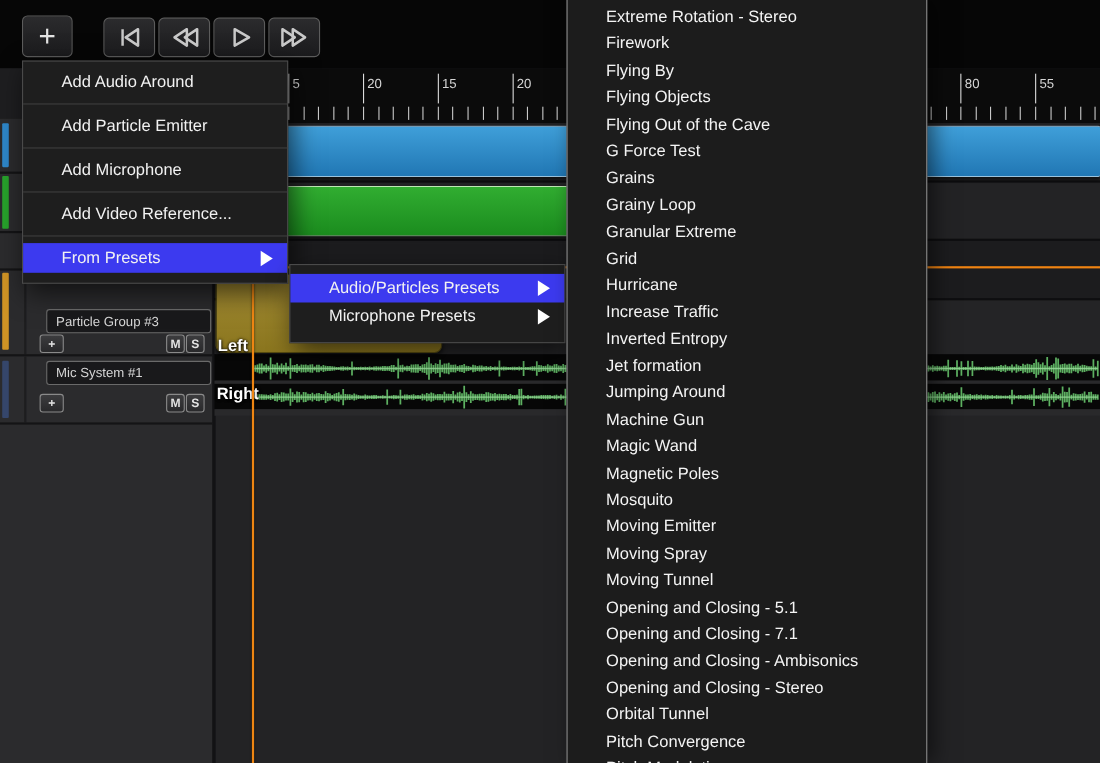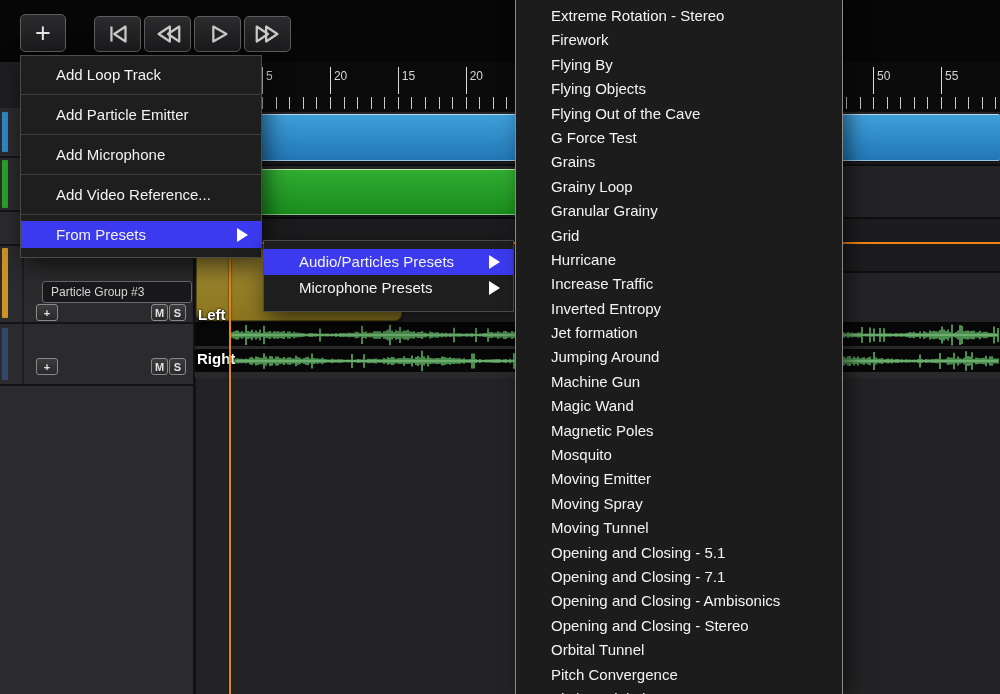--- a/index.html
+++ b/index.html
@@ -161,20 +161,21 @@
   <div class="abs inner-col" style="left:22px;top:246px;height:76px;"></div>
   <div class="abs name-box" style="left:42px;top:281px;">Particle Group #3</div>
   <div class="abs mini-btn" style="left:36px;top:304px;width:22px;">+</div>
   <div class="abs mini-btn" style="left:151px;top:304px;width:17px;">M</div>
   <div class="abs mini-btn" style="left:169px;top:304px;width:17px;">S</div>
 
   <div class="abs hp-row-sep" style="top:322px;"></div>
 
   <div class="abs track-tab" style="left:2px;top:328px;height:52px;background:#35466b;"></div>
   <div class="abs inner-col" style="left:22px;top:324px;height:60px;"></div>
+  <div class="abs name-box" style="left:42px;top:328px;">Mic System #1</div>
   <div class="abs mini-btn" style="left:36px;top:358px;width:22px;">+</div>
   <div class="abs mini-btn" style="left:151px;top:358px;width:17px;">M</div>
   <div class="abs mini-btn" style="left:169px;top:358px;width:17px;">S</div>
 
   <div class="abs hp-row-sep" style="top:384px;"></div>
   <div class="abs hp-border"></div>
 
   <div class="abs ruler" id="ruler">
       <div class="minor" style="left: 12.7px;"></div>
       <div class="minor" style="left: 26.3px;"></div>
@@ -238,21 +239,21 @@
       <div class="minor" style="left: 596.6px;"></div>
       <div class="minor" style="left: 610.2px;"></div>
       <div class="major" style="left: 610.2px;"></div>
       <div class="rlabel" style="left: 614.2px;">45</div>
       <div class="minor" style="left: 623.8px;"></div>
       <div class="minor" style="left: 637.4px;"></div>
       <div class="minor" style="left: 650.9px;"></div>
       <div class="minor" style="left: 664.5px;"></div>
       <div class="minor" style="left: 678.1px;"></div>
       <div class="major" style="left: 678.1px;"></div>
-      <div class="rlabel" style="left: 682.1px;">50</div>
+      <div class="rlabel" style="left: 682.1px;">80</div>
       <div class="minor" style="left: 691.7px;"></div>
       <div class="minor" style="left: 705.3px;"></div>
       <div class="minor" style="left: 718.8px;"></div>
       <div class="minor" style="left: 732.4px;"></div>
       <div class="minor" style="left: 746px;"></div>
       <div class="major" style="left: 746px;"></div>
       <div class="rlabel" style="left: 750px;">55</div>
       <div class="minor" style="left: 759.6px;"></div>
       <div class="minor" style="left: 773.2px;"></div>
       <div class="minor" style="left: 786.7px;"></div>
@@ -283,21 +284,21 @@
       <path d="M34 36.9L34 41.1M36 37.4L36 40.6M38 36.3L38 41.7M40 36.5L40 41.5M42 36.5L42 41.5M44 36.7L44 41.3M46 36.7L46 41.3M48 37.0L48 41.0M50 36.4L50 41.6M52 37.0L52 41.0M54 35.4L54 42.6M56 35.0L56 43.0M58 36.4L58 41.6M60 34.5L60 43.5M62 34.9L62 43.1M64 35.8L64 42.2M66 35.8L66 42.2M68 31.2L68 46.8M70 34.5L70 43.5M72 36.4L72 41.6M74 34.0L74 44.0M76 34.3L76 43.7M78 36.6L78 41.4M80 34.4L80 43.6M82 34.5L82 43.5M84 35.9L84 42.1M86 36.2L86 41.8M88 35.1L88 42.9M90 36.5L90 41.5M92 35.4L92 42.6M94 35.3L94 42.7M96 36.2L96 41.8M98 36.4L98 41.6M100 33.7L100 44.3M102 35.2L102 42.8M104 35.8L104 42.2M106 37.0L106 41.0M108 36.0L108 42.0M110 35.3L110 42.7M112 34.7L112 43.3M114 36.6L114 41.4M116 31.6L116 46.4M118 36.1L118 41.9M120 36.5L120 41.5M122 36.3L122 41.7M124 36.9L124 41.1M126 35.8L126 42.2M128 36.7L128 41.3M130 37.2L130 40.8M132 37.6L132 40.4M134 37.6L134 40.4M136 36.7L136 41.3M138 37.3L138 40.7M140 37.5L140 40.5M142 37.3L142 40.7M144 37.2L144 40.8M146 37.2L146 40.8M148 37.8L148 40.2M150 37.8L150 40.2M152 37.4L152 40.6M154 37.7L154 40.3M156 32.1L156 45.9M158 37.7L158 40.3M160 37.5L160 40.5M162 37.1L162 40.9M164 37.3L164 40.7M166 37.5L166 40.5M168 32.3L168 45.7M170 37.5L170 40.5M172 36.7L172 41.3M174 36.7L174 41.3M176 37.0L176 41.0M178 36.8L178 41.2M180 36.5L180 41.5M182 37.3L182 40.7M184 37.2L184 40.8M186 37.3L186 40.7M188 35.9L188 42.1M190 36.7L190 41.3M192 35.2L192 42.8M194 35.9L194 42.1M196 34.8L196 43.2M198 35.6L198 42.4M200 36.7L200 41.3M202 36.2L202 41.8M204 36.1L204 41.9M206 36.3L206 41.7M208 34.2L208 43.8M210 35.9L210 42.1M212 36.0L212 42.0M214 36.2L214 41.8M216 33.5L216 44.5M218 36.7L218 41.3M220 34.9L220 43.1M222 34.1L222 43.9M224 35.4L224 42.6M226 28.7L226 49.3M228 34.5L228 43.5M230 36.3L230 41.7M232 33.6L232 44.4M234 35.7L234 42.3M236 36.3L236 41.7M238 36.4L238 41.6M240 36.0L240 42.0M242 36.0L242 42.0M244 36.2L244 41.8M246 34.6L246 43.4M248 34.7L248 43.3M250 35.6L250 42.4M252 35.9L252 42.1M254 35.3L254 42.7M256 36.3L256 41.7M258 35.9L258 42.1M260 36.4L260 41.6M262 36.2L262 41.8M264 36.2L264 41.8M266 37.1L266 40.9M268 36.2L268 41.8M270 37.2L270 40.8M272 37.2L272 40.8M274 36.9L274 41.1M276 31.6L276 46.4M278 31.5L278 46.5M280 37.1L280 40.9M282 37.8L282 40.2M284 37.0L284 41.0M286 37.7L286 40.3M288 37.7L288 40.3M290 37.5L290 40.5M292 37.6L292 40.4M294 37.5L294 40.5M296 37.2L296 40.8M298 37.2L298 40.8M300 37.1L300 40.9M302 37.1L302 40.9M304 37.2L304 40.8M306 37.8L306 40.2M308 37.3L308 40.7M310 36.9L310 41.1M312 37.7L312 40.3M314 36.7L314 41.3M316 37.5L316 40.5M318 31.3L318 46.7M320 37.2L320 40.8M322 37.3L322 40.7M324 37.3L324 40.7M326 35.7L326 42.3M328 36.6L328 41.4M330 37.3L330 40.7M332 37.3L332 40.7M334 35.7L334 42.3M336 35.9L336 42.1M338 35.2L338 42.8M340 36.1L340 41.9M342 37.1L342 40.9M344 36.3L344 41.7M346 34.2L346 43.8M348 36.9L348 41.1M350 28.9L350 49.1M352 34.5L352 43.5M354 34.3L354 43.7M356 34.6L356 43.4M358 34.7L358 43.3M360 35.0L360 43.0M362 33.8L362 44.2M364 34.4L364 43.6M366 34.6L366 43.4M368 36.0L368 42.0M370 35.2L370 42.8M372 36.1L372 41.9M374 34.2L374 43.8M376 36.3L376 41.7M378 35.3L378 42.7M380 31.7L380 46.3M382 36.7L382 41.3M384 34.4L384 43.6M386 37.0L386 41.0M388 31.6L388 46.4M390 37.1L390 40.9M392 30.6L392 47.4M394 36.0L394 42.0M396 35.3L396 42.7M398 36.8L398 41.2M400 35.9L400 42.1M402 36.2L402 41.8M404 36.1L404 41.9M406 36.8L406 41.2M408 37.1L408 40.9M410 36.8L410 41.2M412 36.6L412 41.4M414 37.2L414 40.8M416 37.6L416 40.4M418 36.8L418 41.2M420 37.4L420 40.6M422 36.9L422 41.1M424 37.7L424 40.3M426 37.0L426 41.0M428 37.1L428 40.9M430 37.2L430 40.8M432 37.8L432 40.2M434 37.5L434 40.5M436 37.5L436 40.5M438 37.8L438 40.2M440 37.8L440 40.2M442 37.6L442 40.4M444 31.6L444 46.4M446 37.1L446 40.9M448 32.2L448 45.8M450 37.3L450 40.7M452 37.5L452 40.5M454 36.8L454 41.2M456 36.4L456 41.6M458 36.3L458 41.7M460 36.5L460 41.5M462 36.8L462 41.2M464 36.7L464 41.3M466 36.5L466 41.5M468 35.4L468 42.6M470 37.2L470 40.8M472 36.8L472 41.2M474 35.5L474 42.5M476 35.5L476 42.5M478 36.0L478 42.0M480 37.0L480 41.0M482 36.6L482 41.4M484 36.8L484 41.2M486 30.9L486 47.1M488 35.6L488 42.4M490 35.0L490 43.0M492 35.8L492 42.2M494 35.1L494 42.9M496 36.8L496 41.2M498 36.2L498 41.8M500 35.6L500 42.4M502 35.3L502 42.7M504 34.7L504 43.3M506 33.9L506 44.1M508 36.4L508 41.6M510 34.9L510 43.1M512 35.7L512 42.3M514 35.9L514 42.1M516 34.8L516 43.2M518 34.0L518 44.0M520 35.5L520 42.5M522 36.4L522 41.6M524 35.1L524 42.9M526 35.7L526 42.3M528 35.8L528 42.2M530 35.2L530 42.8M532 36.3L532 41.7M534 36.8L534 41.2M536 36.4L536 41.6M538 36.7L538 41.3M540 35.7L540 42.3M542 35.6L542 42.4M544 36.9L544 41.1M546 36.3L546 41.7M548 37.2L548 40.8M550 36.1L550 41.9M552 37.6L552 40.4M554 37.1L554 40.9M556 36.8L556 41.2M558 32.3L558 45.7M560 36.8L560 41.2M562 37.2L562 40.8M564 37.0L564 41.0M566 37.4L566 40.6M568 37.2L568 40.8M570 37.7L570 40.3M572 37.2L572 40.8M574 32.1L574 45.9M576 37.4L576 40.6M578 37.6L578 40.4M580 37.1L580 40.9M582 37.8L582 40.2M584 37.7L584 40.3M586 37.1L586 40.9M588 37.4L588 40.6M590 37.6L590 40.4M592 32.3L592 45.7M594 36.8L594 41.2M596 37.1L596 40.9M598 36.2L598 41.8M600 37.2L600 40.8M602 37.2L602 40.8M604 36.6L604 41.4M606 36.5L606 41.5M608 32.0L608 46.0M610 37.2L610 40.8M612 36.0L612 42.0M614 35.8L614 42.2M616 36.0L616 42.0M618 37.1L618 40.9M620 30.6L620 47.4M622 35.3L622 42.7M624 35.0L624 43.0M626 35.7L626 42.3M628 36.8L628 41.2M630 34.9L630 43.1M632 34.3L632 43.7M634 35.0L634 43.0M636 33.8L636 44.2M638 36.1L638 41.9M640 36.3L640 41.7M642 36.7L642 41.3M644 33.4L644 44.6M646 36.9L646 41.1M648 34.6L648 43.4M650 35.8L650 42.2M652 34.3L652 43.7M654 33.9L654 44.1M656 36.2L656 41.8M658 34.6L658 43.4M660 35.9L660 42.1M662 34.4L662 43.6M664 36.6L664 41.4M666 35.7L666 42.3M668 35.3L668 42.7M670 36.6L670 41.4M672 35.5L672 42.5M674 34.8L674 43.2M676 37.0L676 41.0M678 30.1L678 47.9M680 35.6L680 42.4M682 36.7L682 41.3M684 36.6L684 41.4M686 36.1L686 41.9M688 37.2L688 40.8M690 36.9L690 41.1M692 36.5L692 41.5M694 37.1L694 40.9M696 36.6L696 41.4M698 37.4L698 40.6M700 36.9L700 41.1M702 37.1L702 40.9M704 37.6L704 40.4M706 37.2L706 40.8M708 37.7L708 40.3M710 37.2L710 40.8M712 37.5L712 40.5M714 37.6L714 40.4M716 37.7L716 40.3M718 37.5L718 40.5M720 37.8L720 40.2M722 37.0L722 41.0M724 32.4L724 45.6M726 36.9L726 41.1M728 37.7L728 40.3M730 37.0L730 41.0M732 37.2L732 40.8M734 37.5L734 40.5M736 37.0L736 41.0M738 37.0L738 41.0M740 36.7L740 41.3M742 36.7L742 41.3M744 30.9L744 47.1M746 37.3L746 40.7M748 37.3L748 40.7M750 36.7L750 41.3M752 35.1L752 42.9M754 35.4L754 42.6M756 35.7L756 42.3M758 30.7L758 47.3M760 36.5L760 41.5M762 34.4L762 43.6M764 36.2L764 41.8M766 37.0L766 41.0M768 35.8L768 42.2M770 29.3L770 48.7M772 34.1L772 43.9M774 34.4L774 43.6M776 30.2L776 47.8M778 36.9L778 41.1M780 35.6L780 42.4M782 35.9L782 42.1M784 36.3L784 41.7M786 36.1L786 41.9M788 35.8L788 42.2M790 33.8L790 44.2M792 36.8L792 41.2M794 34.4L794 43.6M796 34.2L796 43.8M798 36.5L798 41.5M800 36.5L800 41.5M802 36.6L802 41.4" stroke="#62b966" stroke-width="1.6" fill="none" opacity="0.95"></path>
       <path d="M34 39 L802 39" stroke="#93d695" stroke-width="1.2" opacity="0.9"></path>
     </svg>
 
   <div class="abs chan-label" style="left:198px;top:306px;">Left</div>
   <div class="abs chan-label" style="left:197px;top:350px;">Right</div>
 
   <div class="abs playhead"></div>
 
   <div class="abs menu main-menu" id="main-menu">
-      <div class="menu-item"><span>Add Loop Track</span></div>
+      <div class="menu-item"><span>Add Audio Around</span></div>
       <div class="menu-divider"></div>
       <div class="menu-item"><span>Add Particle Emitter</span></div>
       <div class="menu-divider"></div>
       <div class="menu-item"><span>Add Microphone</span></div>
       <div class="menu-divider"></div>
       <div class="menu-item"><span>Add Video Reference...</span></div>
       <div class="menu-divider"></div>
       <div class="menu-item highlighted"><span>From Presets</span><span class="submenu-arrow"></span></div>
     </div>
 
@@ -308,21 +309,21 @@
 
   <div class="abs presets-panel" id="presets-panel">
       <div class="preset-item">Extreme Rotation - Stereo</div>
       <div class="preset-item">Firework</div>
       <div class="preset-item">Flying By</div>
       <div class="preset-item">Flying Objects</div>
       <div class="preset-item">Flying Out of the Cave</div>
       <div class="preset-item">G Force Test</div>
       <div class="preset-item">Grains</div>
       <div class="preset-item">Grainy Loop</div>
-      <div class="preset-item">Granular Grainy</div>
+      <div class="preset-item">Granular Extreme</div>
       <div class="preset-item">Grid</div>
       <div class="preset-item">Hurricane</div>
       <div class="preset-item">Increase Traffic</div>
       <div class="preset-item">Inverted Entropy</div>
       <div class="preset-item">Jet formation</div>
       <div class="preset-item">Jumping Around</div>
       <div class="preset-item">Machine Gun</div>
       <div class="preset-item">Magic Wand</div>
       <div class="preset-item">Magnetic Poles</div>
       <div class="preset-item">Mosquito</div>

